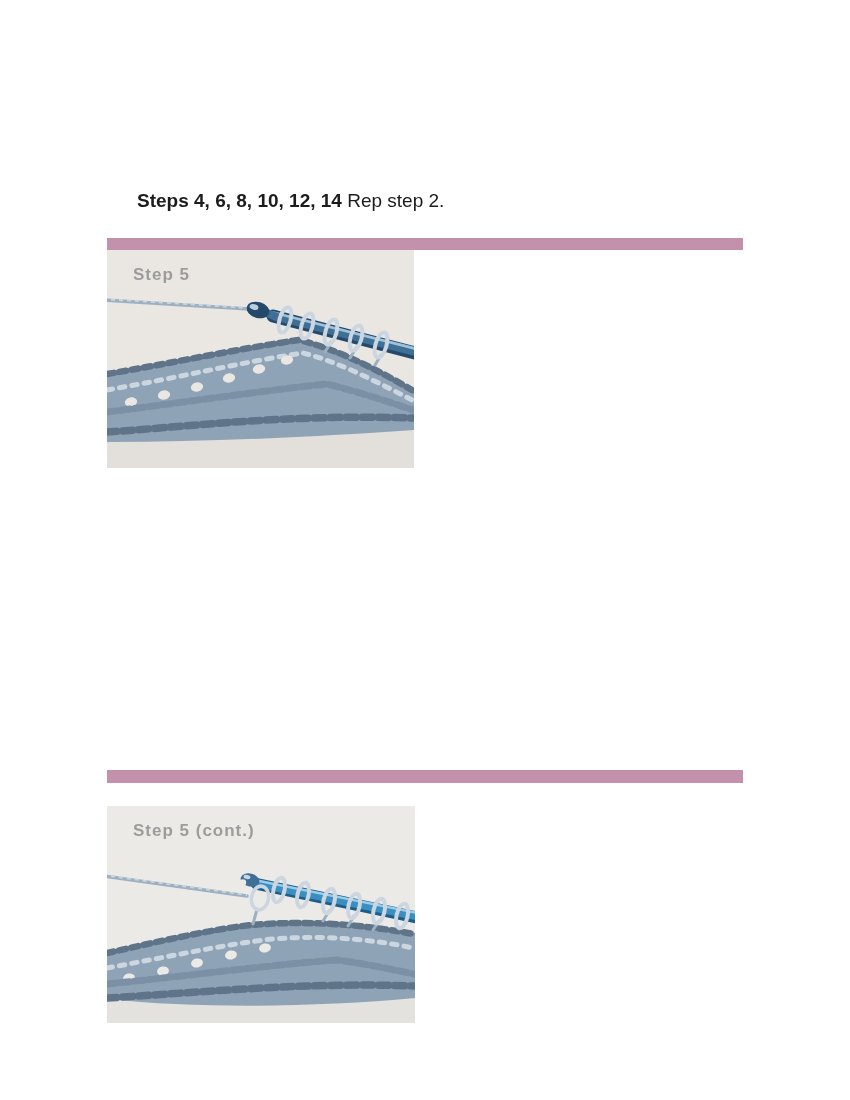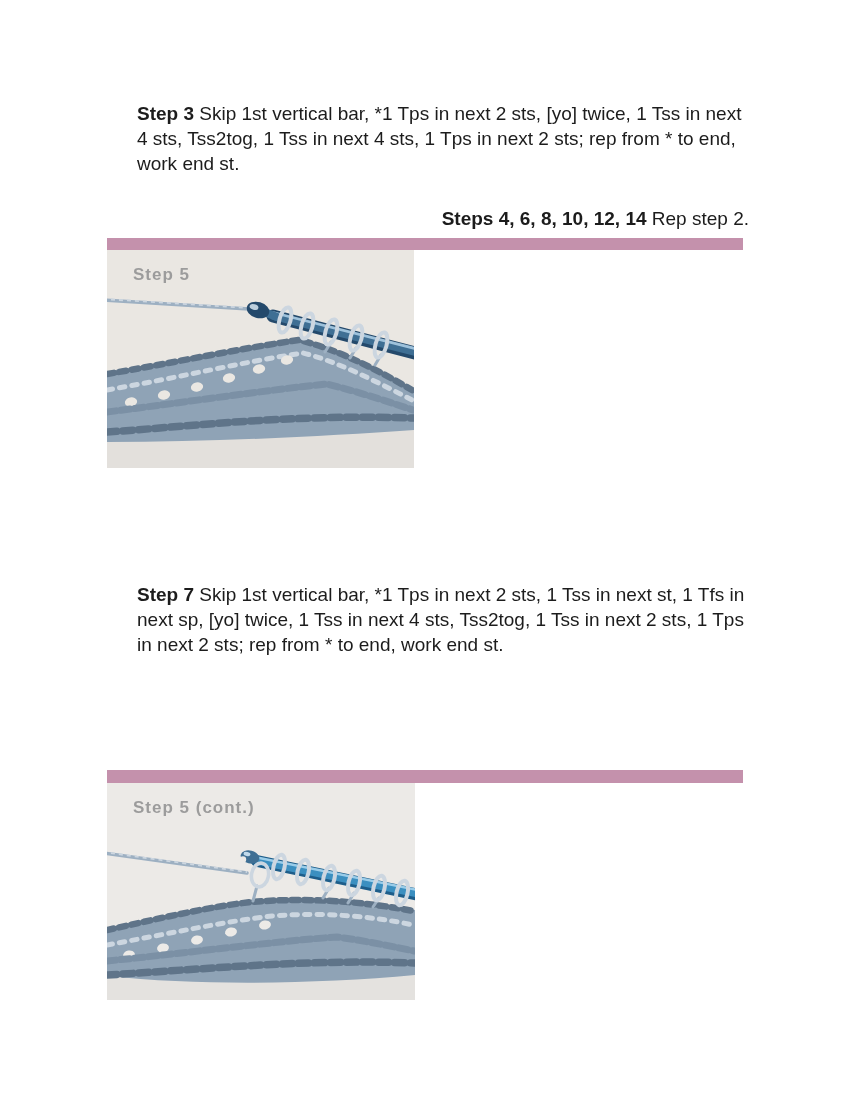--- a/index.html
+++ b/index.html
@@ -45,21 +45,21 @@
     background: var(--accent-bar);
   }
   #bar-1 { top: 238px; height: 12px; }
   #bar-2 { top: 770px; height: 13px; }
   .figure {
     position: absolute;
     left: 107px;
     overflow: hidden;
   }
   #figure-1 { top: 250px; width: 307px; height: 218px; background: var(--photo-bg); }
-  #figure-2 { top: 783px; width: 308px; height: 217px; background: var(--photo-bg2); }
+  #figure-2 { top: 806px; width: 308px; height: 217px; background: var(--photo-bg2); }
   .figure svg { position: absolute; left: 0; top: 0; display: block; }
   .fig-label {
     position: absolute;
     left: 26px;
     top: 15px;
     font-size: 17px;
     font-weight: 700;
     letter-spacing: 1px;
     color: var(--photo-label);
     z-index: 2;
@@ -86,23 +86,22 @@
   .tex-mid   { stroke: #7b90a5; stroke-width: 7; fill: none; stroke-dasharray: 9 5; stroke-linecap: round; }
   .tex-bottom{ stroke: var(--yarn-dark); stroke-width: 7.5; fill: none; stroke-dasharray: 10 6; stroke-linecap: round; }
   .eyelet1 { fill: var(--photo-bg); }
   .eyelet2 { fill: var(--photo-bg2); }
 </style>
 </head>
 <body>
 
 <div class="page">
 
-  <p class="para" style="top:101px;"><strong>Step 3</strong><span> Skip 1st vertical bar, *1 Tps in next 2 sts, [yo] twice, 1 Tss in next 4 sts, Tss2tog, 1 Tss in next 4 sts, 1 Tps in next 2 sts; rep from * to end, work end st.</span></p>
 
-  <p class="para" style="top:206px;text-align:right;"><strong>Steps 4, 6, 8, 10, 12, 14</strong><span> Rep step 2.</span></p>
+  <p class="para" style="top:188px;"><strong>Steps 4, 6, 8, 10, 12, 14</strong><span> Rep step 2.</span></p>
 
   <div class="divider-bar" id="bar-1"></div>
 
   <div class="figure" id="figure-1">
     <span class="fig-label">Step 5</span>
     <svg width="307" height="218" viewBox="0 0 307 218">
       <rect x="0" y="150" width="307" height="68" class="ph-shade"></rect>
 
       <line x1="-4" y1="50" x2="142" y2="59" class="yarn-strand"></line>
       <line x1="-4" y1="49" x2="142" y2="58" class="yarn-twist"></line>
@@ -131,21 +130,20 @@
 
       <ellipse class="loop" cx="178" cy="70" rx="5.5" ry="13" transform="rotate(16 178 70)"></ellipse>
       <ellipse class="loop" cx="200" cy="76" rx="5.5" ry="13" transform="rotate(16 200 76)"></ellipse>
       <ellipse class="loop" cx="224" cy="82" rx="5.5" ry="13" transform="rotate(16 224 82)"></ellipse>
       <ellipse class="loop" cx="249" cy="88" rx="5.5" ry="13" transform="rotate(16 249 88)"></ellipse>
       <ellipse class="loop" cx="274" cy="95" rx="5.5" ry="13" transform="rotate(16 274 95)"></ellipse>
     </svg>
   </div>
 
 
-  <p class="para" style="top:582px;"><strong>Step 7</strong><span> Skip 1st vertical bar, *1 Tps in next 2 sts, 1 Tss in next st, 1 Tfs in next sp, [yo] twice, 1 Tss in next 4 sts, Tss2tog, 1 Tss in next 2 sts, 1 Tps in next 2 sts; rep from * to end, work end st.</span></p>
 
 
   <div class="divider-bar" id="bar-2"></div>
 
   <div class="figure" id="figure-2">
     <span class="fig-label">Step 5 (cont.)</span>
     <svg width="308" height="217" viewBox="0 0 308 217">
       <rect x="0" y="150" width="308" height="67" class="ph-shade"></rect>
 
       <line x1="-4" y1="70" x2="140" y2="90" class="yarn-strand"></line>

